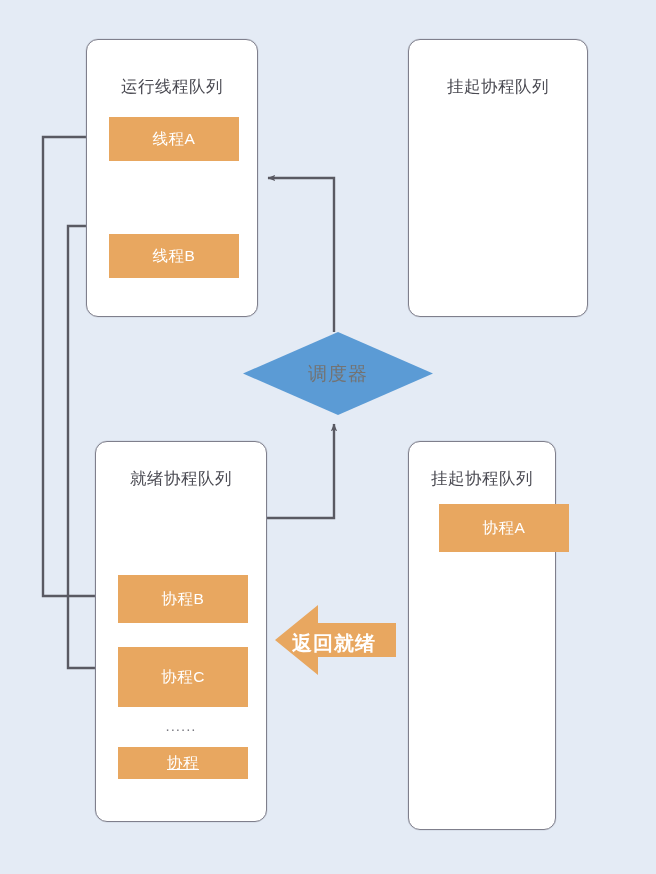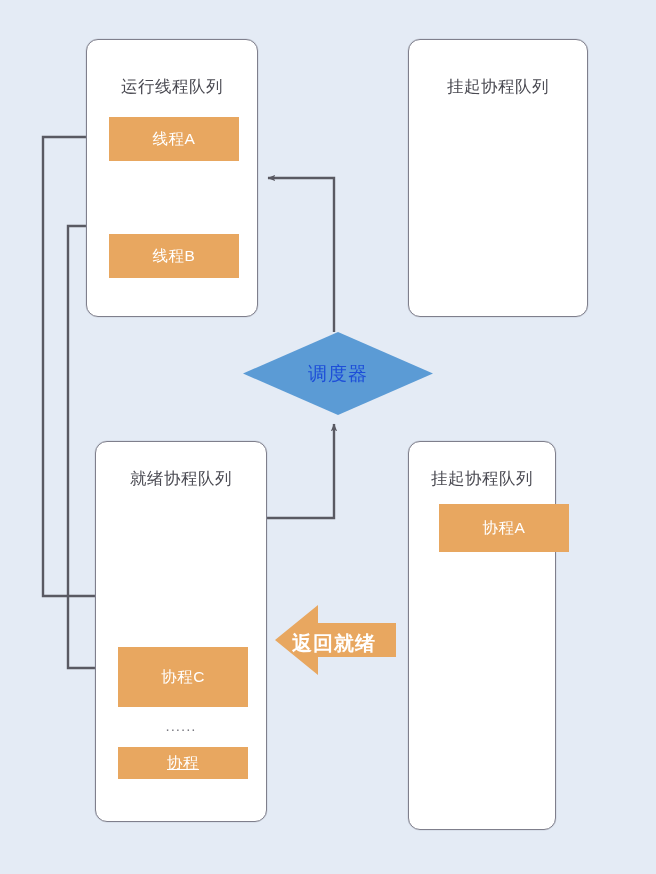--- a/index.html
+++ b/index.html
@@ -59,21 +59,21 @@
   .diamond-wrap {
     position: absolute;
   }
   .diamond-label {
     position: absolute;
     left: 0;
     right: 0;
     top: 50%;
     transform: translateY(-50%);
     text-align: center;
-    color: #1d4ed8;
+    color: #737373;
     font-size: 19px;
     letter-spacing: 1px;
     pointer-events: none;
   }
   .big-arrow-label {
     position: absolute;
     color: #ffffff;
     font-size: 20px;
     font-weight: bold;
     letter-spacing: 1px;
@@ -125,20 +125,21 @@
     <div class="queue-title" style="top:36px;">挂起协程队列</div>
   </div>
 
   <div class="diamond-wrap" style="left:243px; top:332px; width:190px; height:83px;">
     <div class="diamond-label">调度器</div>
   </div>
 
   <div class="queue-box" style="left:86px; top:441px; width:172px; height:381px;margin-left:9px;">
     <div class="queue-title" style="top:26px;">就绪协程队列</div>
 
+    <div class="item-box" style="left:22px; top:133px; width:130px; height:48px;">协程B</div>
 
     <div class="item-box" style="left:22px; top:205px; width:130px; height:60px;">协程C</div>
 
     <div class="dots" style="left:0; right:0; top:275px;">......</div>
 
     <div class="item-box" style="left:22px; top:305px; width:130px; height:32px;text-decoration:underline;">协程</div>
   </div>
 
   <div class="queue-box" style="left:408px; top:441px; width:148px; height:389px;">
     <div class="queue-title" style="top:26px;">挂起协程队列</div>

